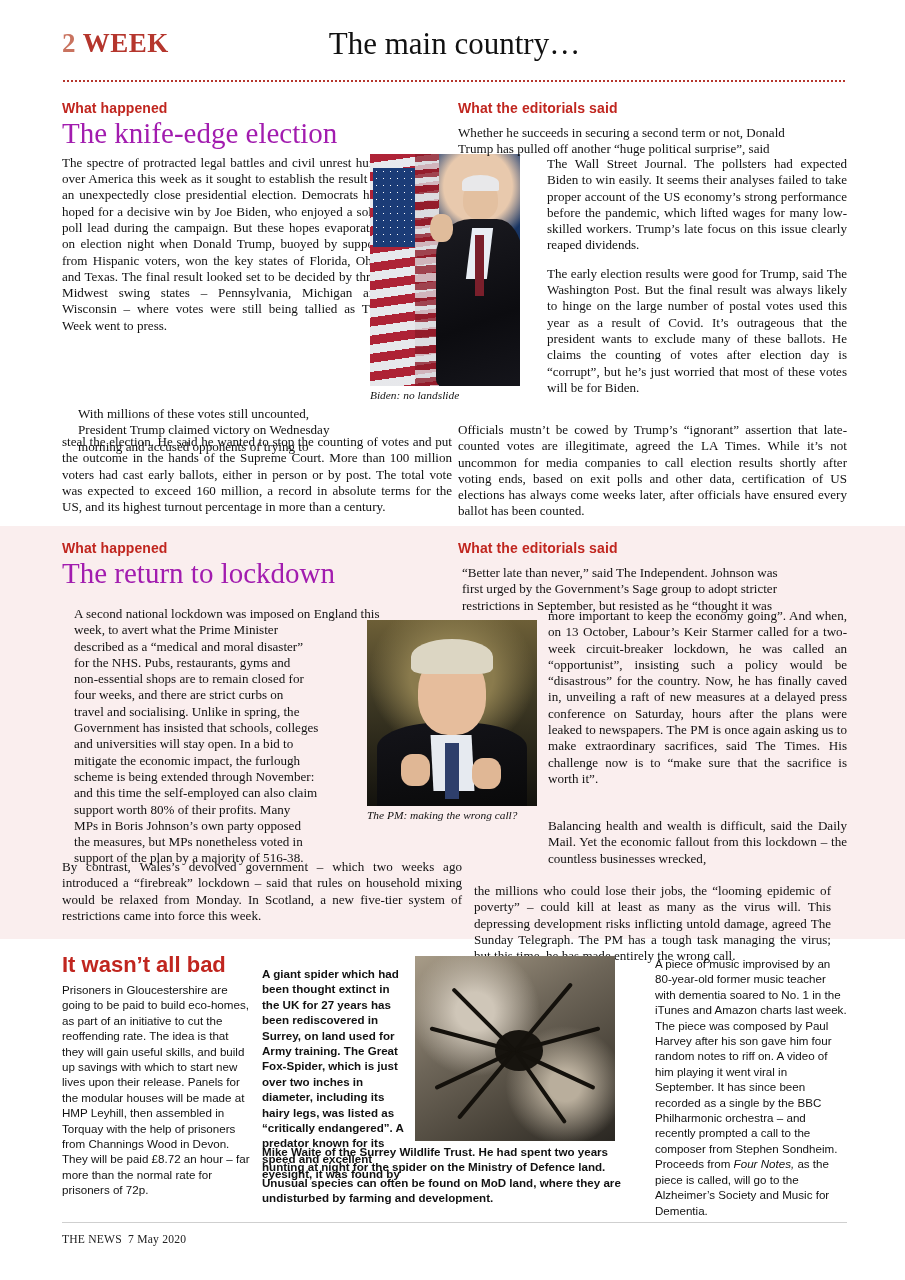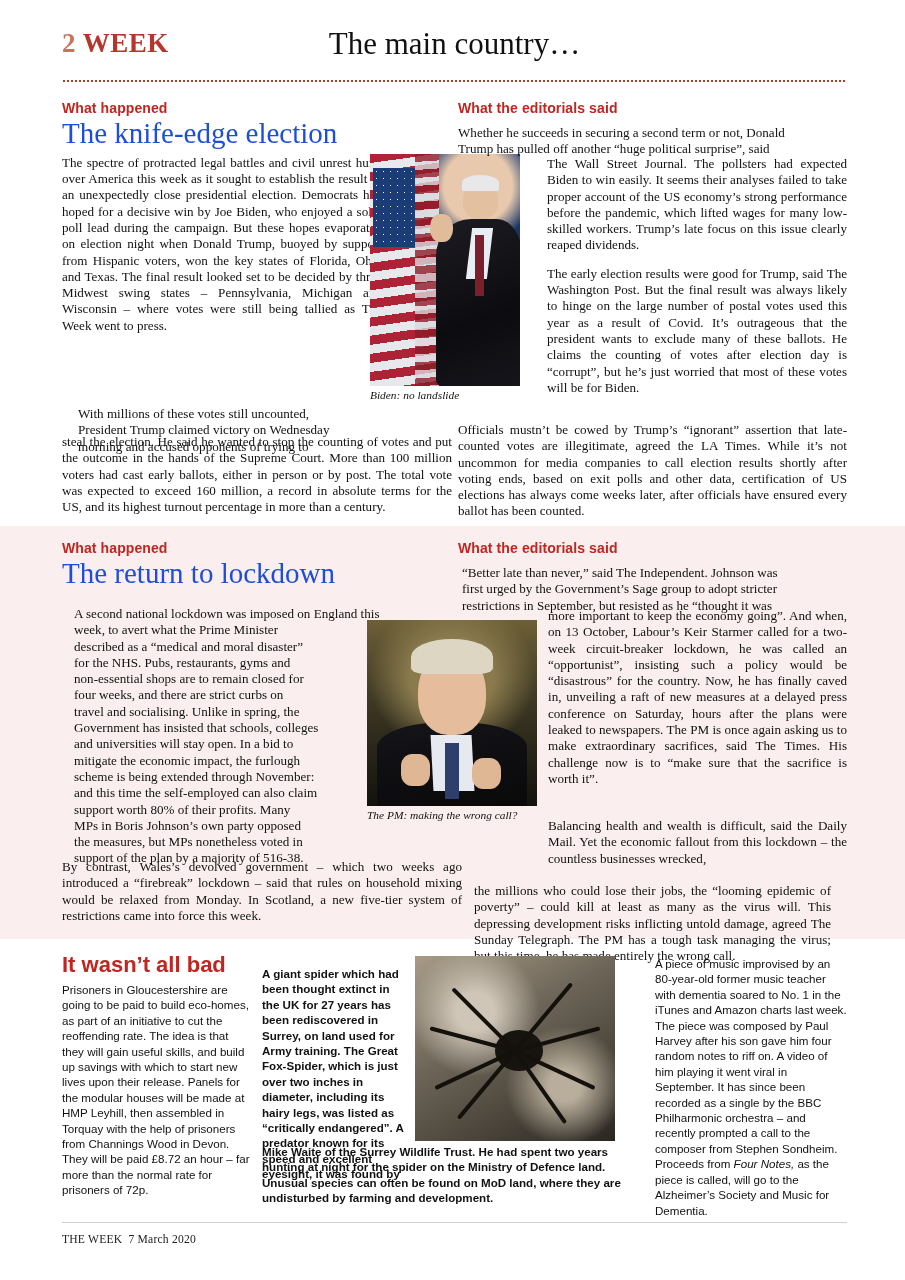--- a/index.html
+++ b/index.html
@@ -41,21 +41,21 @@
   .story { position:absolute; }
   .story.shaded { background:#faeeee; }
 
   .kicker {
     font-family:"Liberation Sans", sans-serif;
     font-weight:bold; font-size:14px; color:#c0261f;
     margin:0 0 2px 0; letter-spacing:.1px;
   }
   .headline {
     font-family:"Liberation Serif", serif;
-    font-size:29px; line-height:1.06; color:#1d4ed8;
+    font-size:29px; line-height:1.06; color:#a21caf;
     margin:0 0 6px 0; font-weight:normal;
   }
   .bodytext {
     font-family:"Liberation Serif", serif;
     font-size:13.1px; line-height:1.245; text-align:justify;
     color:#111; margin:0;
     hyphens:none;
   }
   .bodytext p { margin:0 0 11px 0; }
   .bodytext p:last-child { margin-bottom:0; }
@@ -339,17 +339,17 @@
       <p class="sans-body bold">Mike Waite of the Surrey Wildlife Trust. He had spent two years hunting at night for the spider on the Ministry of Defence land. Unusual species can often be found on MoD land, where they are undisturbed by farming and development.</p>
     </div>
 
     <div class="col" style="left:655px;top:8px;width:192px;">
       <p class="sans-body"><span>A piece of music improvised by an 80-year-old former music teacher with dementia soared to No. 1 in the iTunes and Amazon charts last week. The piece was composed by Paul Harvey after his son gave him four random notes to riff on. A video of him playing it went viral in September. It has since been recorded as a single by the BBC Philharmonic orchestra – and recently prompted a call to the composer from Stephen Sondheim. Proceeds from </span><span class="ital">Four Notes,</span><span> as the piece is called, will go to the Alzheimer’s Society and Music for Dementia.</span></p>
     </div>
   </div>
 
   <div class="hr-thin" style="left:62px;top:1222px;width:785px;"></div>
   <div class="footer">
-    <span>THE WEEK</span>
-    &nbsp;<span>7 March 2020</span>
+    <span>THE NEWS</span>
+    &nbsp;<span>7 May 2020</span>
   </div>
 
 </div>
 
 </body></html>

